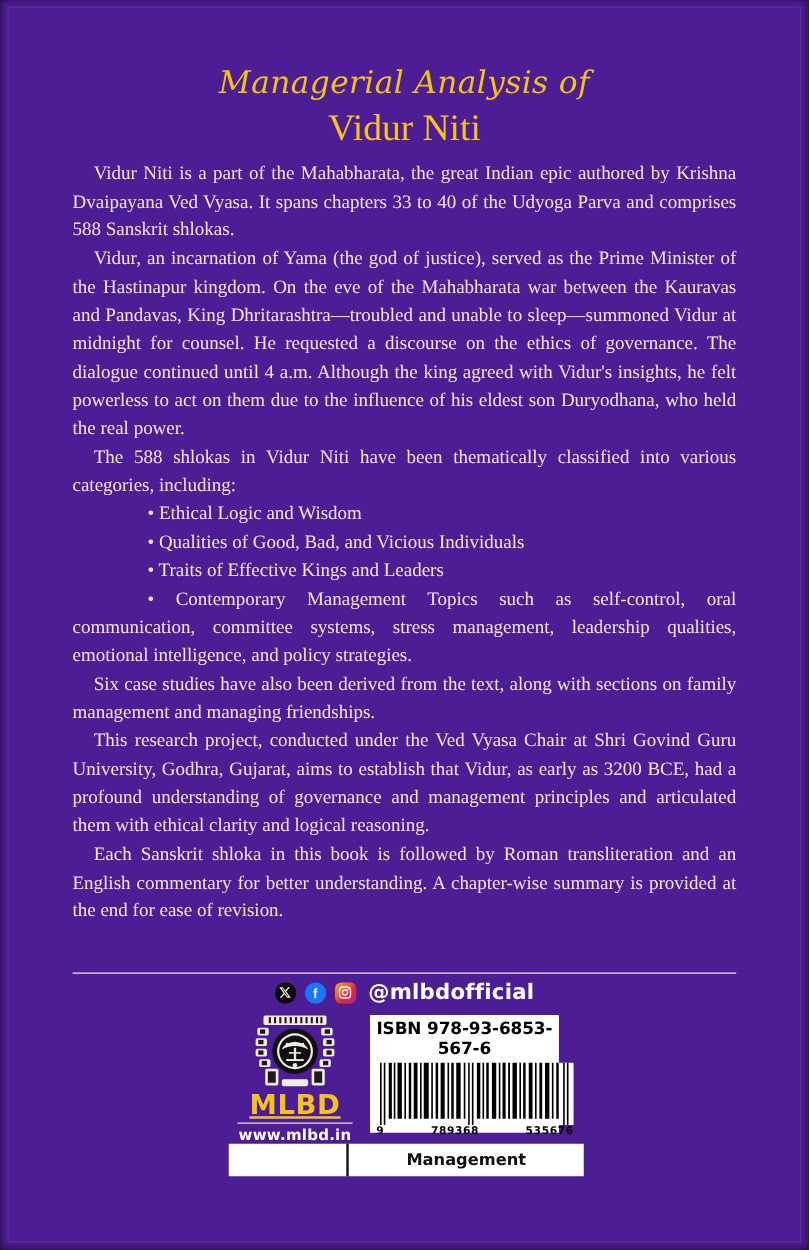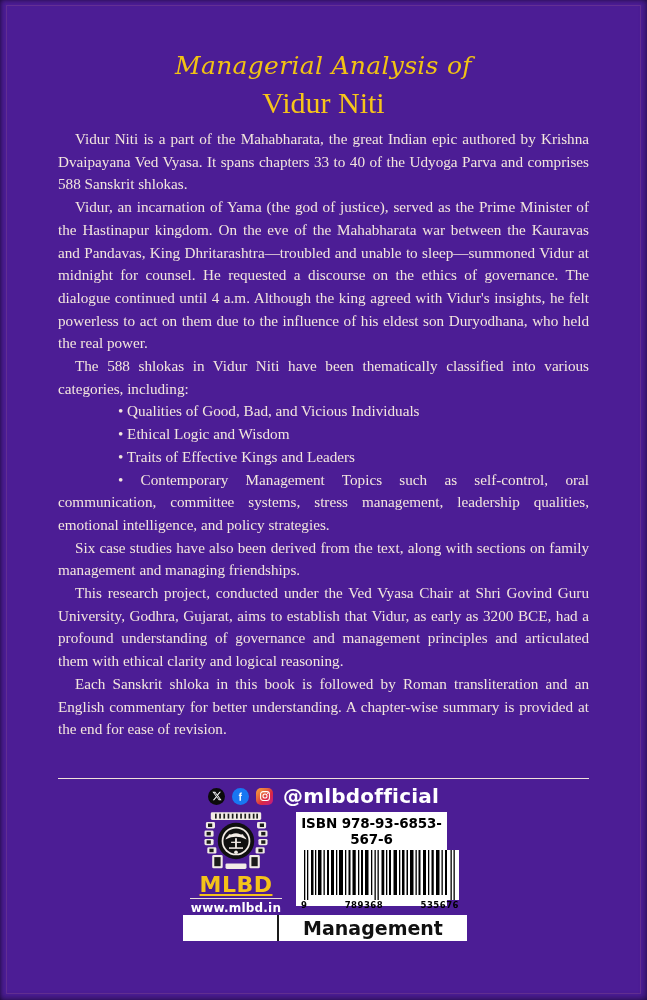--- a/index.html
+++ b/index.html
@@ -133,21 +133,21 @@
     border-radius: 50%;
   }
   .sicon.ig {
     background: linear-gradient(135deg, #f9a43b 0%, #e6683c 35%, #dc2743 60%, #cc2366 80%, #bc1888 100%);
     border-radius: 5px;
   }
   .handle {
     color: #ffffff;
     font-family: "DejaVu Sans", "Liberation Sans", sans-serif;
     font-weight: bold;
-    font-size: 20px;
+    font-size: 17px;
     letter-spacing: 0.2px;
     margin-left: 3px;
   }
 
   
   .bottom-row {
     position: absolute;
     left: 183px;
     top: 810px;
     width: 284px;
@@ -246,41 +246,41 @@
     box-sizing: border-box;
   }
   .subject-right {
     flex: 1;
     display: flex;
     align-items: center;
     justify-content: center;
     color: #111111;
     font-family: "DejaVu Sans", "Liberation Sans", sans-serif;
     font-weight: bold;
-    font-size: 19px;
+    font-size: 13px;
   }
 </style>
 </head>
 <body>
 
 <div id="cover">
 
   <div class="title-block">
     <div class="title-line1">Managerial Analysis of</div>
     <div class="title-line2">Vidur Niti</div>
   </div>
 
   <div class="body-text">
     <p>Vidur Niti is a part of the Mahabharata, the great Indian epic authored by Krishna Dvaipayana Ved Vyasa. It spans chapters 33 to 40 of the Udyoga Parva and comprises 588 Sanskrit shlokas.</p>
     <p>Vidur, an incarnation of Yama (the god of justice), served as the Prime Minister of the Hastinapur kingdom. On the eve of the Mahabharata war between the Kauravas and Pandavas, King Dhritarashtra—troubled and unable to sleep—summoned Vidur at midnight for counsel. He requested a discourse on the ethics of governance. The dialogue continued until 4 a.m. Although the king agreed with Vidur's insights, he felt powerless to act on them due to the influence of his eldest son Duryodhana, who held the real power.</p>
     <p>The 588 shlokas in Vidur Niti have been thematically classified into various categories, including:</p>
 
     <ul class="bullets">
+      <li><span class="bt">• Ethical Logic and Wisdom</span></li>
       <li><span class="bt">• Qualities of Good, Bad, and Vicious Individuals</span></li>
-      <li><span class="bt">• Ethical Logic and Wisdom</span></li>
       <li><span class="bt">• Traits of Effective Kings and Leaders</span></li>
       <li class="wrap">• Contemporary Management Topics such as self-control, oral communication, committee systems, stress management, leadership qualities, emotional intelligence, and policy strategies.</li>
     </ul>
 
     <p>Six case studies have also been derived from the text, along with sections on family management and managing friendships.</p>
     <p>This research project, conducted under the Ved Vyasa Chair at Shri Govind Guru University, Godhra, Gujarat, aims to establish that Vidur, as early as 3200 BCE, had a profound understanding of governance and management principles and articulated them with ethical clarity and logical reasoning.</p>
     <p>Each Sanskrit shloka in this book is followed by Roman transliteration and an English commentary for better understanding. A chapter-wise summary is provided at the end for ease of revision.</p>
   </div>
 
   <div class="rule"></div>

